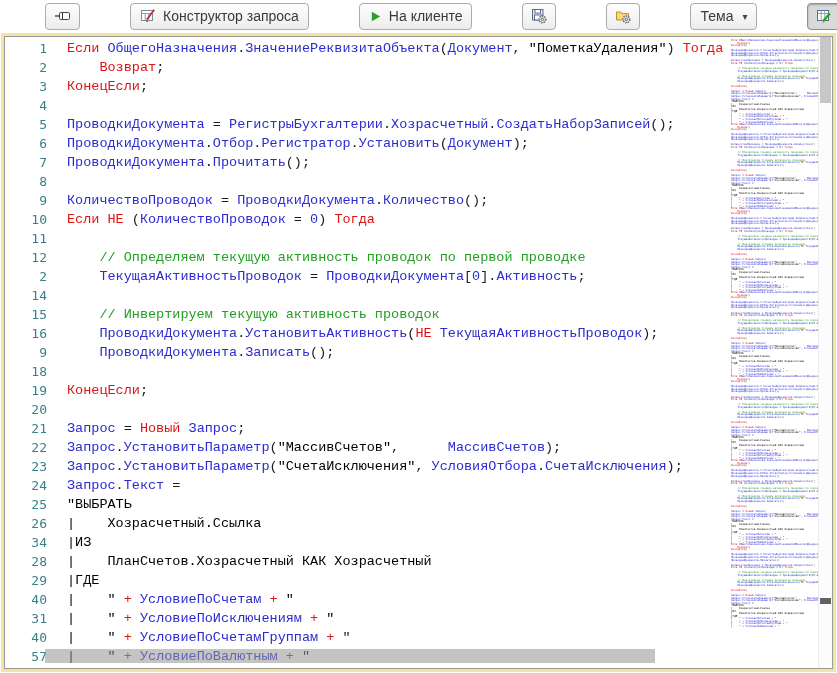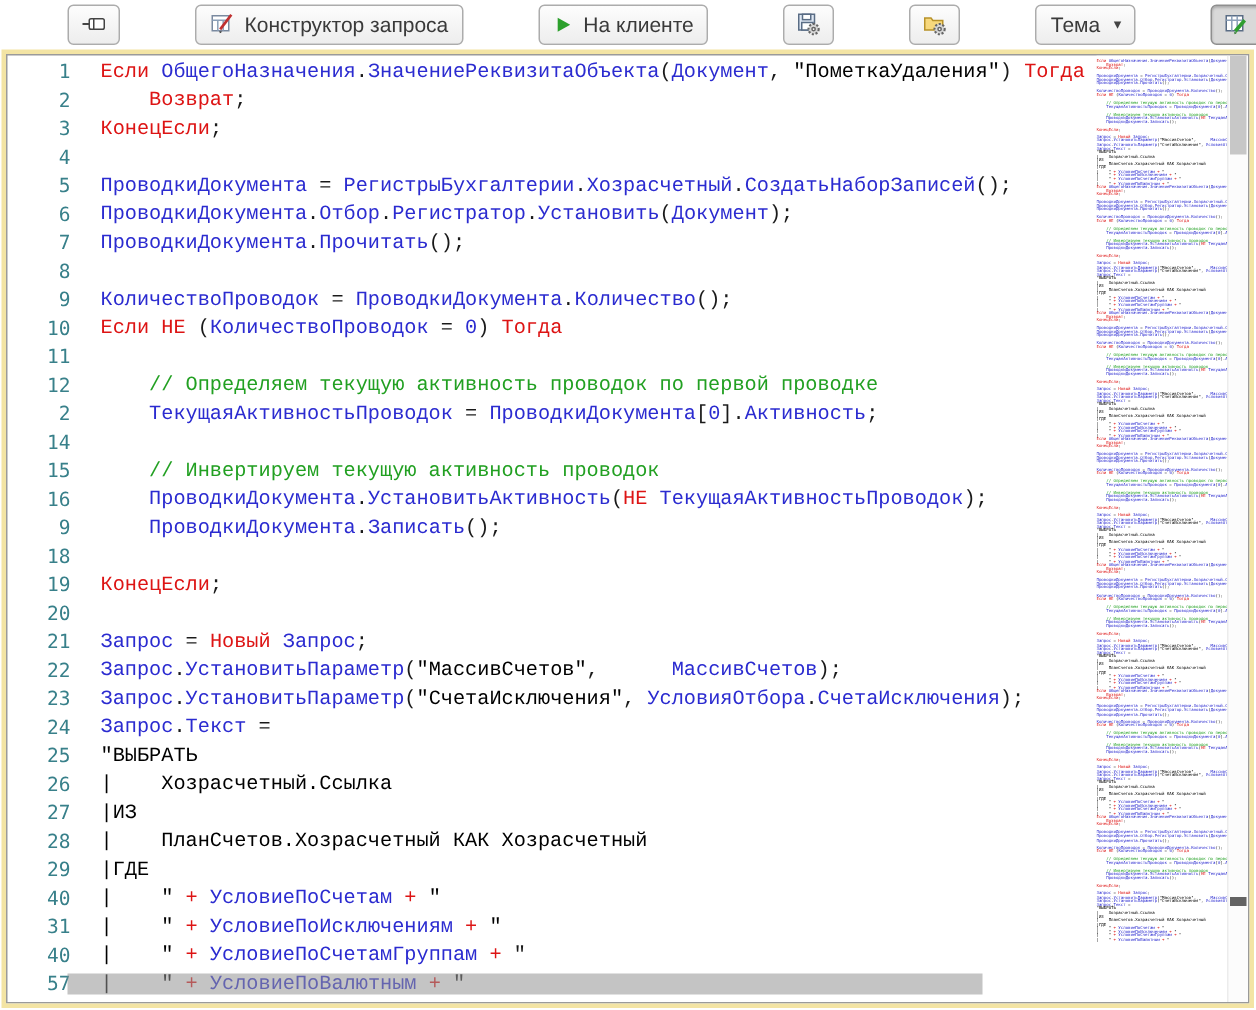--- a/index.html
+++ b/index.html
@@ -162,21 +162,21 @@
       <div class="code-line">9</div>
       <div class="code-line">18</div>
       <div class="code-line">19</div>
       <div class="code-line">20</div>
       <div class="code-line">21</div>
       <div class="code-line">22</div>
       <div class="code-line">23</div>
       <div class="code-line">24</div>
       <div class="code-line">25</div>
       <div class="code-line">26</div>
-      <div class="code-line">27</div>
+      <div class="code-line">34</div>
       <div class="code-line">28</div>
       <div class="code-line">29</div>
       <div class="code-line">40</div>
       <div class="code-line">31</div>
       <div class="code-line">40</div>
       <div class="code-line">57</div>
     </div>
   <div class="code"><div class="code-line"><span class="tok-kw">Если</span><span class="tok-pln"> </span><span class="tok-id">ОбщегоНазначения</span><span class="tok-pln">.</span><span class="tok-id">ЗначениеРеквизитаОбъекта</span><span class="tok-pln">(</span><span class="tok-id">Документ</span><span class="tok-pln">, </span><span class="tok-str">"ПометкаУдаления"</span><span class="tok-pln">) </span><span class="tok-kw">Тогда</span></div><div class="code-line"><span class="tok-pln">    </span><span class="tok-kw">Возврат</span><span class="tok-pln">;</span></div><div class="code-line"><span class="tok-kw">КонецЕсли</span><span class="tok-pln">;</span></div><div class="code-line">&nbsp;</div><div class="code-line"><span class="tok-id">ПроводкиДокумента</span><span class="tok-pln"> = </span><span class="tok-id">РегистрыБухгалтерии</span><span class="tok-pln">.</span><span class="tok-id">Хозрасчетный</span><span class="tok-pln">.</span><span class="tok-id">СоздатьНаборЗаписей</span><span class="tok-pln">();</span></div><div class="code-line"><span class="tok-id">ПроводкиДокумента</span><span class="tok-pln">.</span><span class="tok-id">Отбор</span><span class="tok-pln">.</span><span class="tok-id">Регистратор</span><span class="tok-pln">.</span><span class="tok-id">Установить</span><span class="tok-pln">(</span><span class="tok-id">Документ</span><span class="tok-pln">);</span></div><div class="code-line"><span class="tok-id">ПроводкиДокумента</span><span class="tok-pln">.</span><span class="tok-id">Прочитать</span><span class="tok-pln">();</span></div><div class="code-line">&nbsp;</div><div class="code-line"><span class="tok-id">КоличествоПроводок</span><span class="tok-pln"> = </span><span class="tok-id">ПроводкиДокумента</span><span class="tok-pln">.</span><span class="tok-id">Количество</span><span class="tok-pln">();</span></div><div class="code-line"><span class="tok-kw">Если</span><span class="tok-pln"> </span><span class="tok-kw">НЕ</span><span class="tok-pln"> (</span><span class="tok-id">КоличествоПроводок</span><span class="tok-pln"> = </span><span class="tok-num">0</span><span class="tok-pln">) </span><span class="tok-kw">Тогда</span></div><div class="code-line">&nbsp;</div><div class="code-line"><span class="tok-pln">    </span><span class="tok-com">// Определяем текущую активность проводок по первой проводке</span></div><div class="code-line"><span class="tok-pln">    </span><span class="tok-id">ТекущаяАктивностьПроводок</span><span class="tok-pln"> = </span><span class="tok-id">ПроводкиДокумента</span><span class="tok-pln">[</span><span class="tok-num">0</span><span class="tok-pln">].</span><span class="tok-id">Активность</span><span class="tok-pln">;</span></div><div class="code-line">&nbsp;</div><div class="code-line"><span class="tok-pln">    </span><span class="tok-com">// Инвертируем текущую активность проводок</span></div><div class="code-line"><span class="tok-pln">    </span><span class="tok-id">ПроводкиДокумента</span><span class="tok-pln">.</span><span class="tok-id">УстановитьАктивность</span><span class="tok-pln">(</span><span class="tok-kw">НЕ</span><span class="tok-pln"> </span><span class="tok-id">ТекущаяАктивностьПроводок</span><span class="tok-pln">);</span></div><div class="code-line"><span class="tok-pln">    </span><span class="tok-id">ПроводкиДокумента</span><span class="tok-pln">.</span><span class="tok-id">Записать</span><span class="tok-pln">();</span></div><div class="code-line">&nbsp;</div><div class="code-line"><span class="tok-kw">КонецЕсли</span><span class="tok-pln">;</span></div><div class="code-line">&nbsp;</div><div class="code-line"><span class="tok-id">Запрос</span><span class="tok-pln"> = </span><span class="tok-kw">Новый</span><span class="tok-pln"> </span><span class="tok-id">Запрос</span><span class="tok-pln">;</span></div><div class="code-line"><span class="tok-id">Запрос</span><span class="tok-pln">.</span><span class="tok-id">УстановитьПараметр</span><span class="tok-pln">(</span><span class="tok-str">"МассивСчетов"</span><span class="tok-pln">,      </span><span class="tok-id">МассивСчетов</span><span class="tok-pln">);</span></div><div class="code-line"><span class="tok-id">Запрос</span><span class="tok-pln">.</span><span class="tok-id">УстановитьПараметр</span><span class="tok-pln">(</span><span class="tok-str">"СчетаИсключения"</span><span class="tok-pln">, </span><span class="tok-id">УсловияОтбора</span><span class="tok-pln">.</span><span class="tok-id">СчетаИсключения</span><span class="tok-pln">);</span></div><div class="code-line"><span class="tok-id">Запрос</span><span class="tok-pln">.</span><span class="tok-id">Текст</span><span class="tok-pln"> =</span></div><div class="code-line"><span class="tok-str">"ВЫБРАТЬ</span></div><div class="code-line"><span class="tok-str">|    Хозрасчетный.Ссылка</span></div><div class="code-line"><span class="tok-str">|ИЗ</span></div><div class="code-line"><span class="tok-str">|    ПланСчетов.Хозрасчетный КАК Хозрасчетный</span></div><div class="code-line"><span class="tok-str">|ГДЕ</span></div><div class="code-line"><span class="tok-str">|    " </span><span class="tok-op">+</span><span class="tok-pln"> </span><span class="tok-id">УсловиеПоСчетам</span><span class="tok-pln"> </span><span class="tok-op">+</span><span class="tok-pln"> </span><span class="tok-str">"</span></div><div class="code-line"><span class="tok-str">|    " </span><span class="tok-op">+</span><span class="tok-pln"> </span><span class="tok-id">УсловиеПоИсключениям</span><span class="tok-pln"> </span><span class="tok-op">+</span><span class="tok-pln"> </span><span class="tok-str">"</span></div><div class="code-line"><span class="tok-str">|    " </span><span class="tok-op">+</span><span class="tok-pln"> </span><span class="tok-id">УсловиеПоСчетамГруппам</span><span class="tok-pln"> </span><span class="tok-op">+</span><span class="tok-pln"> "</span></div><div class="code-line"><span class="tok-str">|    " </span><span class="tok-op">+</span><span class="tok-pln"> </span><span class="tok-id">УсловиеПоВалютным</span><span class="tok-pln"> </span><span class="tok-op">+</span><span class="tok-pln"> "</span></div></div>
   <div class="minimap">
     <div class="minimap-content"><div class="code-line"><span class="tok-kw">Если</span><span class="tok-pln"> </span><span class="tok-id">ОбщегоНазначения</span><span class="tok-pln">.</span><span class="tok-id">ЗначениеРеквизитаОбъекта</span><span class="tok-pln">(</span><span class="tok-id">Документ</span></div><div class="code-line"><span class="tok-pln">    </span><span class="tok-kw">Возврат</span><span class="tok-pln">;</span></div><div class="code-line"><span class="tok-kw">КонецЕсли</span><span class="tok-pln">;</span></div><div class="code-line">&nbsp;</div><div class="code-line"><span class="tok-id">ПроводкиДокумента</span><span class="tok-pln"> = </span><span class="tok-id">РегистрыБухгалтерии</span><span class="tok-pln">.</span><span class="tok-id">Хозрасчетный</span><span class="tok-pln">.</span><span class="tok-id">СоздатьНаборЗаписей</span></div><div class="code-line"><span class="tok-id">ПроводкиДокумента</span><span class="tok-pln">.</span><span class="tok-id">Отбор</span><span class="tok-pln">.</span><span class="tok-id">Регистратор</span><span class="tok-pln">.</span><span class="tok-id">Установить</span><span class="tok-pln">(</span><span class="tok-id">Документ</span></div><div class="code-line"><span class="tok-id">ПроводкиДокумента</span><span class="tok-pln">.</span><span class="tok-id">Прочитать</span><span class="tok-pln">();</span></div><div class="code-line">&nbsp;</div><div class="code-line"><span class="tok-id">КоличествоПроводок</span><span class="tok-pln"> = </span><span class="tok-id">ПроводкиДокумента</span><span class="tok-pln">.</span><span class="tok-id">Количество</span><span class="tok-pln">();</span></div><div class="code-line"><span class="tok-kw">Если</span><span class="tok-pln"> </span><span class="tok-kw">НЕ</span><span class="tok-pln"> (</span><span class="tok-id">КоличествоПроводок</span><span class="tok-pln"> = </span><span class="tok-num">0</span><span class="tok-pln">) </span><span class="tok-kw">Тогда</span></div><div class="code-line">&nbsp;</div><div class="code-line"><span class="tok-pln">    </span><span class="tok-com">// Определяем текущую активность проводок по первой проводке</span></div><div class="code-line"><span class="tok-pln">    </span><span class="tok-id">ТекущаяАктивностьПроводок</span><span class="tok-pln"> = </span><span class="tok-id">ПроводкиДокумента</span><span class="tok-pln">[</span><span class="tok-num">0</span><span class="tok-pln">].</span><span class="tok-id">Активность</span></div><div class="code-line">&nbsp;</div><div class="code-line"><span class="tok-pln">    </span><span class="tok-com">// Инвертируем текущую активность проводок</span></div><div class="code-line"><span class="tok-pln">    </span><span class="tok-id">ПроводкиДокумента</span><span class="tok-pln">.</span><span class="tok-id">УстановитьАктивность</span><span class="tok-pln">(</span><span class="tok-kw">НЕ</span><span class="tok-pln"> </span><span class="tok-id">ТекущаяАктивностьПроводок</span></div><div class="code-line"><span class="tok-pln">    </span><span class="tok-id">ПроводкиДокумента</span><span class="tok-pln">.</span><span class="tok-id">Записать</span><span class="tok-pln">();</span></div><div class="code-line">&nbsp;</div><div class="code-line"><span class="tok-kw">КонецЕсли</span><span class="tok-pln">;</span></div><div class="code-line">&nbsp;</div><div class="code-line"><span class="tok-id">Запрос</span><span class="tok-pln"> = </span><span class="tok-kw">Новый</span><span class="tok-pln"> </span><span class="tok-id">Запрос</span><span class="tok-pln">;</span></div><div class="code-line"><span class="tok-id">Запрос</span><span class="tok-pln">.</span><span class="tok-id">УстановитьПараметр</span><span class="tok-pln">(</span><span class="tok-str">"МассивСчетов"</span><span class="tok-pln">,      </span><span class="tok-id">МассивСчетов</span></div><div class="code-line"><span class="tok-id">Запрос</span><span class="tok-pln">.</span><span class="tok-id">УстановитьПараметр</span><span class="tok-pln">(</span><span class="tok-str">"СчетаИсключения"</span><span class="tok-pln">, </span><span class="tok-id">УсловияОтбора</span></div><div class="code-line"><span class="tok-id">Запрос</span><span class="tok-pln">.</span><span class="tok-id">Текст</span><span class="tok-pln"> =</span></div><div class="code-line"><span class="tok-str">"ВЫБРАТЬ</span></div><div class="code-line"><span class="tok-str">|    Хозрасчетный.Ссылка</span></div><div class="code-line"><span class="tok-str">|ИЗ</span></div><div class="code-line"><span class="tok-str">|    ПланСчетов.Хозрасчетный КАК Хозрасчетный</span></div><div class="code-line"><span class="tok-str">|ГДЕ</span></div><div class="code-line"><span class="tok-str">|    " </span><span class="tok-op">+</span><span class="tok-pln"> </span><span class="tok-id">УсловиеПоСчетам</span><span class="tok-pln"> </span><span class="tok-op">+</span><span class="tok-pln"> </span><span class="tok-str">"</span></div><div class="code-line"><span class="tok-str">|    " </span><span class="tok-op">+</span><span class="tok-pln"> </span><span class="tok-id">УсловиеПоИсключениям</span><span class="tok-pln"> </span><span class="tok-op">+</span><span class="tok-pln"> </span><span class="tok-str">"</span></div><div class="code-line"><span class="tok-str">|    " </span><span class="tok-op">+</span><span class="tok-pln"> </span><span class="tok-id">УсловиеПоСчетамГруппам</span><span class="tok-pln"> </span><span class="tok-op">+</span><span class="tok-pln"> "</span></div><div class="code-line"><span class="tok-str">|    " </span><span class="tok-op">+</span><span class="tok-pln"> </span><span class="tok-id">УсловиеПоВалютным</span><span class="tok-pln"> </span><span class="tok-op">+</span><span class="tok-pln"> "</span></div><div class="code-line"><span class="tok-kw">Если</span><span class="tok-pln"> </span><span class="tok-id">ОбщегоНазначения</span><span class="tok-pln">.</span><span class="tok-id">ЗначениеРеквизитаОбъекта</span><span class="tok-pln">(</span><span class="tok-id">Документ</span></div><div class="code-line"><span class="tok-pln">    </span><span class="tok-kw">Возврат</span><span class="tok-pln">;</span></div><div class="code-line"><span class="tok-kw">КонецЕсли</span><span class="tok-pln">;</span></div><div class="code-line">&nbsp;</div><div class="code-line"><span class="tok-id">ПроводкиДокумента</span><span class="tok-pln"> = </span><span class="tok-id">РегистрыБухгалтерии</span><span class="tok-pln">.</span><span class="tok-id">Хозрасчетный</span><span class="tok-pln">.</span><span class="tok-id">СоздатьНаборЗаписей</span></div><div class="code-line"><span class="tok-id">ПроводкиДокумента</span><span class="tok-pln">.</span><span class="tok-id">Отбор</span><span class="tok-pln">.</span><span class="tok-id">Регистратор</span><span class="tok-pln">.</span><span class="tok-id">Установить</span><span class="tok-pln">(</span><span class="tok-id">Документ</span></div><div class="code-line"><span class="tok-id">ПроводкиДокумента</span><span class="tok-pln">.</span><span class="tok-id">Прочитать</span><span class="tok-pln">();</span></div><div class="code-line">&nbsp;</div><div class="code-line"><span class="tok-id">КоличествоПроводок</span><span class="tok-pln"> = </span><span class="tok-id">ПроводкиДокумента</span><span class="tok-pln">.</span><span class="tok-id">Количество</span><span class="tok-pln">();</span></div><div class="code-line"><span class="tok-kw">Если</span><span class="tok-pln"> </span><span class="tok-kw">НЕ</span><span class="tok-pln"> (</span><span class="tok-id">КоличествоПроводок</span><span class="tok-pln"> = </span><span class="tok-num">0</span><span class="tok-pln">) </span><span class="tok-kw">Тогда</span></div><div class="code-line">&nbsp;</div><div class="code-line"><span class="tok-pln">    </span><span class="tok-com">// Определяем текущую активность проводок по первой проводке</span></div><div class="code-line"><span class="tok-pln">    </span><span class="tok-id">ТекущаяАктивностьПроводок</span><span class="tok-pln"> = </span><span class="tok-id">ПроводкиДокумента</span><span class="tok-pln">[</span><span class="tok-num">0</span><span class="tok-pln">].</span><span class="tok-id">Активность</span></div><div class="code-line">&nbsp;</div><div class="code-line"><span class="tok-pln">    </span><span class="tok-com">// Инвертируем текущую активность проводок</span></div><div class="code-line"><span class="tok-pln">    </span><span class="tok-id">ПроводкиДокумента</span><span class="tok-pln">.</span><span class="tok-id">УстановитьАктивность</span><span class="tok-pln">(</span><span class="tok-kw">НЕ</span><span class="tok-pln"> </span><span class="tok-id">ТекущаяАктивностьПроводок</span></div><div class="code-line"><span class="tok-pln">    </span><span class="tok-id">ПроводкиДокумента</span><span class="tok-pln">.</span><span class="tok-id">Записать</span><span class="tok-pln">();</span></div><div class="code-line">&nbsp;</div><div class="code-line"><span class="tok-kw">КонецЕсли</span><span class="tok-pln">;</span></div><div class="code-line">&nbsp;</div><div class="code-line"><span class="tok-id">Запрос</span><span class="tok-pln"> = </span><span class="tok-kw">Новый</span><span class="tok-pln"> </span><span class="tok-id">Запрос</span><span class="tok-pln">;</span></div><div class="code-line"><span class="tok-id">Запрос</span><span class="tok-pln">.</span><span class="tok-id">УстановитьПараметр</span><span class="tok-pln">(</span><span class="tok-str">"МассивСчетов"</span><span class="tok-pln">,      </span><span class="tok-id">МассивСчетов</span></div><div class="code-line"><span class="tok-id">Запрос</span><span class="tok-pln">.</span><span class="tok-id">УстановитьПараметр</span><span class="tok-pln">(</span><span class="tok-str">"СчетаИсключения"</span><span class="tok-pln">, </span><span class="tok-id">УсловияОтбора</span></div><div class="code-line"><span class="tok-id">Запрос</span><span class="tok-pln">.</span><span class="tok-id">Текст</span><span class="tok-pln"> =</span></div><div class="code-line"><span class="tok-str">"ВЫБРАТЬ</span></div><div class="code-line"><span class="tok-str">|    Хозрасчетный.Ссылка</span></div><div class="code-line"><span class="tok-str">|ИЗ</span></div><div class="code-line"><span class="tok-str">|    ПланСчетов.Хозрасчетный КАК Хозрасчетный</span></div><div class="code-line"><span class="tok-str">|ГДЕ</span></div><div class="code-line"><span class="tok-str">|    " </span><span class="tok-op">+</span><span class="tok-pln"> </span><span class="tok-id">УсловиеПоСчетам</span><span class="tok-pln"> </span><span class="tok-op">+</span><span class="tok-pln"> </span><span class="tok-str">"</span></div><div class="code-line"><span class="tok-str">|    " </span><span class="tok-op">+</span><span class="tok-pln"> </span><span class="tok-id">УсловиеПоИсключениям</span><span class="tok-pln"> </span><span class="tok-op">+</span><span class="tok-pln"> </span><span class="tok-str">"</span></div><div class="code-line"><span class="tok-str">|    " </span><span class="tok-op">+</span><span class="tok-pln"> </span><span class="tok-id">УсловиеПоСчетамГруппам</span><span class="tok-pln"> </span><span class="tok-op">+</span><span class="tok-pln"> "</span></div><div class="code-line"><span class="tok-str">|    " </span><span class="tok-op">+</span><span class="tok-pln"> </span><span class="tok-id">УсловиеПоВалютным</span><span class="tok-pln"> </span><span class="tok-op">+</span><span class="tok-pln"> "</span></div><div class="code-line"><span class="tok-kw">Если</span><span class="tok-pln"> </span><span class="tok-id">ОбщегоНазначения</span><span class="tok-pln">.</span><span class="tok-id">ЗначениеРеквизитаОбъекта</span><span class="tok-pln">(</span><span class="tok-id">Документ</span></div><div class="code-line"><span class="tok-pln">    </span><span class="tok-kw">Возврат</span><span class="tok-pln">;</span></div><div class="code-line"><span class="tok-kw">КонецЕсли</span><span class="tok-pln">;</span></div><div class="code-line">&nbsp;</div><div class="code-line"><span class="tok-id">ПроводкиДокумента</span><span class="tok-pln"> = </span><span class="tok-id">РегистрыБухгалтерии</span><span class="tok-pln">.</span><span class="tok-id">Хозрасчетный</span><span class="tok-pln">.</span><span class="tok-id">СоздатьНаборЗаписей</span></div><div class="code-line"><span class="tok-id">ПроводкиДокумента</span><span class="tok-pln">.</span><span class="tok-id">Отбор</span><span class="tok-pln">.</span><span class="tok-id">Регистратор</span><span class="tok-pln">.</span><span class="tok-id">Установить</span><span class="tok-pln">(</span><span class="tok-id">Документ</span></div><div class="code-line"><span class="tok-id">ПроводкиДокумента</span><span class="tok-pln">.</span><span class="tok-id">Прочитать</span><span class="tok-pln">();</span></div><div class="code-line">&nbsp;</div><div class="code-line"><span class="tok-id">КоличествоПроводок</span><span class="tok-pln"> = </span><span class="tok-id">ПроводкиДокумента</span><span class="tok-pln">.</span><span class="tok-id">Количество</span><span class="tok-pln">();</span></div><div class="code-line"><span class="tok-kw">Если</span><span class="tok-pln"> </span><span class="tok-kw">НЕ</span><span class="tok-pln"> (</span><span class="tok-id">КоличествоПроводок</span><span class="tok-pln"> = </span><span class="tok-num">0</span><span class="tok-pln">) </span><span class="tok-kw">Тогда</span></div><div class="code-line">&nbsp;</div><div class="code-line"><span class="tok-pln">    </span><span class="tok-com">// Определяем текущую активность проводок по первой проводке</span></div><div class="code-line"><span class="tok-pln">    </span><span class="tok-id">ТекущаяАктивностьПроводок</span><span class="tok-pln"> = </span><span class="tok-id">ПроводкиДокумента</span><span class="tok-pln">[</span><span class="tok-num">0</span><span class="tok-pln">].</span><span class="tok-id">Активность</span></div><div class="code-line">&nbsp;</div><div class="code-line"><span class="tok-pln">    </span><span class="tok-com">// Инвертируем текущую активность проводок</span></div><div class="code-line"><span class="tok-pln">    </span><span class="tok-id">ПроводкиДокумента</span><span class="tok-pln">.</span><span class="tok-id">УстановитьАктивность</span><span class="tok-pln">(</span><span class="tok-kw">НЕ</span><span class="tok-pln"> </span><span class="tok-id">ТекущаяАктивностьПроводок</span></div><div class="code-line"><span class="tok-pln">    </span><span class="tok-id">ПроводкиДокумента</span><span class="tok-pln">.</span><span class="tok-id">Записать</span><span class="tok-pln">();</span></div><div class="code-line">&nbsp;</div><div class="code-line"><span class="tok-kw">КонецЕсли</span><span class="tok-pln">;</span></div><div class="code-line">&nbsp;</div><div class="code-line"><span class="tok-id">Запрос</span><span class="tok-pln"> = </span><span class="tok-kw">Новый</span><span class="tok-pln"> </span><span class="tok-id">Запрос</span><span class="tok-pln">;</span></div><div class="code-line"><span class="tok-id">Запрос</span><span class="tok-pln">.</span><span class="tok-id">УстановитьПараметр</span><span class="tok-pln">(</span><span class="tok-str">"МассивСчетов"</span><span class="tok-pln">,      </span><span class="tok-id">МассивСчетов</span></div><div class="code-line"><span class="tok-id">Запрос</span><span class="tok-pln">.</span><span class="tok-id">УстановитьПараметр</span><span class="tok-pln">(</span><span class="tok-str">"СчетаИсключения"</span><span class="tok-pln">, </span><span class="tok-id">УсловияОтбора</span></div><div class="code-line"><span class="tok-id">Запрос</span><span class="tok-pln">.</span><span class="tok-id">Текст</span><span class="tok-pln"> =</span></div><div class="code-line"><span class="tok-str">"ВЫБРАТЬ</span></div><div class="code-line"><span class="tok-str">|    Хозрасчетный.Ссылка</span></div><div class="code-line"><span class="tok-str">|ИЗ</span></div><div class="code-line"><span class="tok-str">|    ПланСчетов.Хозрасчетный КАК Хозрасчетный</span></div><div class="code-line"><span class="tok-str">|ГДЕ</span></div><div class="code-line"><span class="tok-str">|    " </span><span class="tok-op">+</span><span class="tok-pln"> </span><span class="tok-id">УсловиеПоСчетам</span><span class="tok-pln"> </span><span class="tok-op">+</span><span class="tok-pln"> </span><span class="tok-str">"</span></div><div class="code-line"><span class="tok-str">|    " </span><span class="tok-op">+</span><span class="tok-pln"> </span><span class="tok-id">УсловиеПоИсключениям</span><span class="tok-pln"> </span><span class="tok-op">+</span><span class="tok-pln"> </span><span class="tok-str">"</span></div><div class="code-line"><span class="tok-str">|    " </span><span class="tok-op">+</span><span class="tok-pln"> </span><span class="tok-id">УсловиеПоСчетамГруппам</span><span class="tok-pln"> </span><span class="tok-op">+</span><span class="tok-pln"> "</span></div><div class="code-line"><span class="tok-str">|    " </span><span class="tok-op">+</span><span class="tok-pln"> </span><span class="tok-id">УсловиеПоВалютным</span><span class="tok-pln"> </span><span class="tok-op">+</span><span class="tok-pln"> "</span></div><div class="code-line"><span class="tok-kw">Если</span><span class="tok-pln"> </span><span class="tok-id">ОбщегоНазначения</span><span class="tok-pln">.</span><span class="tok-id">ЗначениеРеквизитаОбъекта</span><span class="tok-pln">(</span><span class="tok-id">Документ</span></div><div class="code-line"><span class="tok-pln">    </span><span class="tok-kw">Возврат</span><span class="tok-pln">;</span></div><div class="code-line"><span class="tok-kw">КонецЕсли</span><span class="tok-pln">;</span></div><div class="code-line">&nbsp;</div><div class="code-line"><span class="tok-id">ПроводкиДокумента</span><span class="tok-pln"> = </span><span class="tok-id">РегистрыБухгалтерии</span><span class="tok-pln">.</span><span class="tok-id">Хозрасчетный</span><span class="tok-pln">.</span><span class="tok-id">СоздатьНаборЗаписей</span></div><div class="code-line"><span class="tok-id">ПроводкиДокумента</span><span class="tok-pln">.</span><span class="tok-id">Отбор</span><span class="tok-pln">.</span><span class="tok-id">Регистратор</span><span class="tok-pln">.</span><span class="tok-id">Установить</span><span class="tok-pln">(</span><span class="tok-id">Документ</span></div><div class="code-line"><span class="tok-id">ПроводкиДокумента</span><span class="tok-pln">.</span><span class="tok-id">Прочитать</span><span class="tok-pln">();</span></div><div class="code-line">&nbsp;</div><div class="code-line"><span class="tok-id">КоличествоПроводок</span><span class="tok-pln"> = </span><span class="tok-id">ПроводкиДокумента</span><span class="tok-pln">.</span><span class="tok-id">Количество</span><span class="tok-pln">();</span></div><div class="code-line"><span class="tok-kw">Если</span><span class="tok-pln"> </span><span class="tok-kw">НЕ</span><span class="tok-pln"> (</span><span class="tok-id">КоличествоПроводок</span><span class="tok-pln"> = </span><span class="tok-num">0</span><span class="tok-pln">) </span><span class="tok-kw">Тогда</span></div><div class="code-line">&nbsp;</div><div class="code-line"><span class="tok-pln">    </span><span class="tok-com">// Определяем текущую активность проводок по первой проводке</span></div><div class="code-line"><span class="tok-pln">    </span><span class="tok-id">ТекущаяАктивностьПроводок</span><span class="tok-pln"> = </span><span class="tok-id">ПроводкиДокумента</span><span class="tok-pln">[</span><span class="tok-num">0</span><span class="tok-pln">].</span><span class="tok-id">Активность</span></div><div class="code-line">&nbsp;</div><div class="code-line"><span class="tok-pln">    </span><span class="tok-com">// Инвертируем текущую активность проводок</span></div><div class="code-line"><span class="tok-pln">    </span><span class="tok-id">ПроводкиДокумента</span><span class="tok-pln">.</span><span class="tok-id">УстановитьАктивность</span><span class="tok-pln">(</span><span class="tok-kw">НЕ</span><span class="tok-pln"> </span><span class="tok-id">ТекущаяАктивностьПроводок</span></div><div class="code-line"><span class="tok-pln">    </span><span class="tok-id">ПроводкиДокумента</span><span class="tok-pln">.</span><span class="tok-id">Записать</span><span class="tok-pln">();</span></div><div class="code-line">&nbsp;</div><div class="code-line"><span class="tok-kw">КонецЕсли</span><span class="tok-pln">;</span></div><div class="code-line">&nbsp;</div><div class="code-line"><span class="tok-id">Запрос</span><span class="tok-pln"> = </span><span class="tok-kw">Новый</span><span class="tok-pln"> </span><span class="tok-id">Запрос</span><span class="tok-pln">;</span></div><div class="code-line"><span class="tok-id">Запрос</span><span class="tok-pln">.</span><span class="tok-id">УстановитьПараметр</span><span class="tok-pln">(</span><span class="tok-str">"МассивСчетов"</span><span class="tok-pln">,      </span><span class="tok-id">МассивСчетов</span></div><div class="code-line"><span class="tok-id">Запрос</span><span class="tok-pln">.</span><span class="tok-id">УстановитьПараметр</span><span class="tok-pln">(</span><span class="tok-str">"СчетаИсключения"</span><span class="tok-pln">, </span><span class="tok-id">УсловияОтбора</span></div><div class="code-line"><span class="tok-id">Запрос</span><span class="tok-pln">.</span><span class="tok-id">Текст</span><span class="tok-pln"> =</span></div><div class="code-line"><span class="tok-str">"ВЫБРАТЬ</span></div><div class="code-line"><span class="tok-str">|    Хозрасчетный.Ссылка</span></div><div class="code-line"><span class="tok-str">|ИЗ</span></div><div class="code-line"><span class="tok-str">|    ПланСчетов.Хозрасчетный КАК Хозрасчетный</span></div><div class="code-line"><span class="tok-str">|ГДЕ</span></div><div class="code-line"><span class="tok-str">|    " </span><span class="tok-op">+</span><span class="tok-pln"> </span><span class="tok-id">УсловиеПоСчетам</span><span class="tok-pln"> </span><span class="tok-op">+</span><span class="tok-pln"> </span><span class="tok-str">"</span></div><div class="code-line"><span class="tok-str">|    " </span><span class="tok-op">+</span><span class="tok-pln"> </span><span class="tok-id">УсловиеПоИсключениям</span><span class="tok-pln"> </span><span class="tok-op">+</span><span class="tok-pln"> </span><span class="tok-str">"</span></div><div class="code-line"><span class="tok-str">|    " </span><span class="tok-op">+</span><span class="tok-pln"> </span><span class="tok-id">УсловиеПоСчетамГруппам</span><span class="tok-pln"> </span><span class="tok-op">+</span><span class="tok-pln"> "</span></div><div class="code-line"><span class="tok-str">|    " </span><span class="tok-op">+</span><span class="tok-pln"> </span><span class="tok-id">УсловиеПоВалютным</span><span class="tok-pln"> </span><span class="tok-op">+</span><span class="tok-pln"> "</span></div><div class="code-line"><span class="tok-kw">Если</span><span class="tok-pln"> </span><span class="tok-id">ОбщегоНазначения</span><span class="tok-pln">.</span><span class="tok-id">ЗначениеРеквизитаОбъекта</span><span class="tok-pln">(</span><span class="tok-id">Документ</span></div><div class="code-line"><span class="tok-pln">    </span><span class="tok-kw">Возврат</span><span class="tok-pln">;</span></div><div class="code-line"><span class="tok-kw">КонецЕсли</span><span class="tok-pln">;</span></div><div class="code-line">&nbsp;</div><div class="code-line"><span class="tok-id">ПроводкиДокумента</span><span class="tok-pln"> = </span><span class="tok-id">РегистрыБухгалтерии</span><span class="tok-pln">.</span><span class="tok-id">Хозрасчетный</span><span class="tok-pln">.</span><span class="tok-id">СоздатьНаборЗаписей</span></div><div class="code-line"><span class="tok-id">ПроводкиДокумента</span><span class="tok-pln">.</span><span class="tok-id">Отбор</span><span class="tok-pln">.</span><span class="tok-id">Регистратор</span><span class="tok-pln">.</span><span class="tok-id">Установить</span><span class="tok-pln">(</span><span class="tok-id">Документ</span></div><div class="code-line"><span class="tok-id">ПроводкиДокумента</span><span class="tok-pln">.</span><span class="tok-id">Прочитать</span><span class="tok-pln">();</span></div><div class="code-line">&nbsp;</div><div class="code-line"><span class="tok-id">КоличествоПроводок</span><span class="tok-pln"> = </span><span class="tok-id">ПроводкиДокумента</span><span class="tok-pln">.</span><span class="tok-id">Количество</span><span class="tok-pln">();</span></div><div class="code-line"><span class="tok-kw">Если</span><span class="tok-pln"> </span><span class="tok-kw">НЕ</span><span class="tok-pln"> (</span><span class="tok-id">КоличествоПроводок</span><span class="tok-pln"> = </span><span class="tok-num">0</span><span class="tok-pln">) </span><span class="tok-kw">Тогда</span></div><div class="code-line">&nbsp;</div><div class="code-line"><span class="tok-pln">    </span><span class="tok-com">// Определяем текущую активность проводок по первой проводке</span></div><div class="code-line"><span class="tok-pln">    </span><span class="tok-id">ТекущаяАктивностьПроводок</span><span class="tok-pln"> = </span><span class="tok-id">ПроводкиДокумента</span><span class="tok-pln">[</span><span class="tok-num">0</span><span class="tok-pln">].</span><span class="tok-id">Активность</span></div><div class="code-line">&nbsp;</div><div class="code-line"><span class="tok-pln">    </span><span class="tok-com">// Инвертируем текущую активность проводок</span></div><div class="code-line"><span class="tok-pln">    </span><span class="tok-id">ПроводкиДокумента</span><span class="tok-pln">.</span><span class="tok-id">УстановитьАктивность</span><span class="tok-pln">(</span><span class="tok-kw">НЕ</span><span class="tok-pln"> </span><span class="tok-id">ТекущаяАктивностьПроводок</span></div><div class="code-line"><span class="tok-pln">    </span><span class="tok-id">ПроводкиДокумента</span><span class="tok-pln">.</span><span class="tok-id">Записать</span><span class="tok-pln">();</span></div><div class="code-line">&nbsp;</div><div class="code-line"><span class="tok-kw">КонецЕсли</span><span class="tok-pln">;</span></div><div class="code-line">&nbsp;</div><div class="code-line"><span class="tok-id">Запрос</span><span class="tok-pln"> = </span><span class="tok-kw">Новый</span><span class="tok-pln"> </span><span class="tok-id">Запрос</span><span class="tok-pln">;</span></div><div class="code-line"><span class="tok-id">Запрос</span><span class="tok-pln">.</span><span class="tok-id">УстановитьПараметр</span><span class="tok-pln">(</span><span class="tok-str">"МассивСчетов"</span><span class="tok-pln">,      </span><span class="tok-id">МассивСчетов</span></div><div class="code-line"><span class="tok-id">Запрос</span><span class="tok-pln">.</span><span class="tok-id">УстановитьПараметр</span><span class="tok-pln">(</span><span class="tok-str">"СчетаИсключения"</span><span class="tok-pln">, </span><span class="tok-id">УсловияОтбора</span></div><div class="code-line"><span class="tok-id">Запрос</span><span class="tok-pln">.</span><span class="tok-id">Текст</span><span class="tok-pln"> =</span></div><div class="code-line"><span class="tok-str">"ВЫБРАТЬ</span></div><div class="code-line"><span class="tok-str">|    Хозрасчетный.Ссылка</span></div><div class="code-line"><span class="tok-str">|ИЗ</span></div><div class="code-line"><span class="tok-str">|    ПланСчетов.Хозрасчетный КАК Хозрасчетный</span></div><div class="code-line"><span class="tok-str">|ГДЕ</span></div><div class="code-line"><span class="tok-str">|    " </span><span class="tok-op">+</span><span class="tok-pln"> </span><span class="tok-id">УсловиеПоСчетам</span><span class="tok-pln"> </span><span class="tok-op">+</span><span class="tok-pln"> </span><span class="tok-str">"</span></div><div class="code-line"><span class="tok-str">|    " </span><span class="tok-op">+</span><span class="tok-pln"> </span><span class="tok-id">УсловиеПоИсключениям</span><span class="tok-pln"> </span><span class="tok-op">+</span><span class="tok-pln"> </span><span class="tok-str">"</span></div><div class="code-line"><span class="tok-str">|    " </span><span class="tok-op">+</span><span class="tok-pln"> </span><span class="tok-id">УсловиеПоСчетамГруппам</span><span class="tok-pln"> </span><span class="tok-op">+</span><span class="tok-pln"> "</span></div><div class="code-line"><span class="tok-str">|    " </span><span class="tok-op">+</span><span class="tok-pln"> </span><span class="tok-id">УсловиеПоВалютным</span><span class="tok-pln"> </span><span class="tok-op">+</span><span class="tok-pln"> "</span></div><div class="code-line"><span class="tok-kw">Если</span><span class="tok-pln"> </span><span class="tok-id">ОбщегоНазначения</span><span class="tok-pln">.</span><span class="tok-id">ЗначениеРеквизитаОбъекта</span><span class="tok-pln">(</span><span class="tok-id">Документ</span></div><div class="code-line"><span class="tok-pln">    </span><span class="tok-kw">Возврат</span><span class="tok-pln">;</span></div><div class="code-line"><span class="tok-kw">КонецЕсли</span><span class="tok-pln">;</span></div><div class="code-line">&nbsp;</div><div class="code-line"><span class="tok-id">ПроводкиДокумента</span><span class="tok-pln"> = </span><span class="tok-id">РегистрыБухгалтерии</span><span class="tok-pln">.</span><span class="tok-id">Хозрасчетный</span><span class="tok-pln">.</span><span class="tok-id">СоздатьНаборЗаписей</span></div><div class="code-line"><span class="tok-id">ПроводкиДокумента</span><span class="tok-pln">.</span><span class="tok-id">Отбор</span><span class="tok-pln">.</span><span class="tok-id">Регистратор</span><span class="tok-pln">.</span><span class="tok-id">Установить</span><span class="tok-pln">(</span><span class="tok-id">Документ</span></div><div class="code-line"><span class="tok-id">ПроводкиДокумента</span><span class="tok-pln">.</span><span class="tok-id">Прочитать</span><span class="tok-pln">();</span></div><div class="code-line">&nbsp;</div><div class="code-line"><span class="tok-id">КоличествоПроводок</span><span class="tok-pln"> = </span><span class="tok-id">ПроводкиДокумента</span><span class="tok-pln">.</span><span class="tok-id">Количество</span><span class="tok-pln">();</span></div><div class="code-line"><span class="tok-kw">Если</span><span class="tok-pln"> </span><span class="tok-kw">НЕ</span><span class="tok-pln"> (</span><span class="tok-id">КоличествоПроводок</span><span class="tok-pln"> = </span><span class="tok-num">0</span><span class="tok-pln">) </span><span class="tok-kw">Тогда</span></div><div class="code-line">&nbsp;</div><div class="code-line"><span class="tok-pln">    </span><span class="tok-com">// Определяем текущую активность проводок по первой проводке</span></div><div class="code-line"><span class="tok-pln">    </span><span class="tok-id">ТекущаяАктивностьПроводок</span><span class="tok-pln"> = </span><span class="tok-id">ПроводкиДокумента</span><span class="tok-pln">[</span><span class="tok-num">0</span><span class="tok-pln">].</span><span class="tok-id">Активность</span></div><div class="code-line">&nbsp;</div><div class="code-line"><span class="tok-pln">    </span><span class="tok-com">// Инвертируем текущую активность проводок</span></div><div class="code-line"><span class="tok-pln">    </span><span class="tok-id">ПроводкиДокумента</span><span class="tok-pln">.</span><span class="tok-id">УстановитьАктивность</span><span class="tok-pln">(</span><span class="tok-kw">НЕ</span><span class="tok-pln"> </span><span class="tok-id">ТекущаяАктивностьПроводок</span></div><div class="code-line"><span class="tok-pln">    </span><span class="tok-id">ПроводкиДокумента</span><span class="tok-pln">.</span><span class="tok-id">Записать</span><span class="tok-pln">();</span></div><div class="code-line">&nbsp;</div><div class="code-line"><span class="tok-kw">КонецЕсли</span><span class="tok-pln">;</span></div><div class="code-line">&nbsp;</div><div class="code-line"><span class="tok-id">Запрос</span><span class="tok-pln"> = </span><span class="tok-kw">Новый</span><span class="tok-pln"> </span><span class="tok-id">Запрос</span><span class="tok-pln">;</span></div><div class="code-line"><span class="tok-id">Запрос</span><span class="tok-pln">.</span><span class="tok-id">УстановитьПараметр</span><span class="tok-pln">(</span><span class="tok-str">"МассивСчетов"</span><span class="tok-pln">,      </span><span class="tok-id">МассивСчетов</span></div><div class="code-line"><span class="tok-id">Запрос</span><span class="tok-pln">.</span><span class="tok-id">УстановитьПараметр</span><span class="tok-pln">(</span><span class="tok-str">"СчетаИсключения"</span><span class="tok-pln">, </span><span class="tok-id">УсловияОтбора</span></div><div class="code-line"><span class="tok-id">Запрос</span><span class="tok-pln">.</span><span class="tok-id">Текст</span><span class="tok-pln"> =</span></div><div class="code-line"><span class="tok-str">"ВЫБРАТЬ</span></div><div class="code-line"><span class="tok-str">|    Хозрасчетный.Ссылка</span></div><div class="code-line"><span class="tok-str">|ИЗ</span></div><div class="code-line"><span class="tok-str">|    ПланСчетов.Хозрасчетный КАК Хозрасчетный</span></div><div class="code-line"><span class="tok-str">|ГДЕ</span></div><div class="code-line"><span class="tok-str">|    " </span><span class="tok-op">+</span><span class="tok-pln"> </span><span class="tok-id">УсловиеПоСчетам</span><span class="tok-pln"> </span><span class="tok-op">+</span><span class="tok-pln"> </span><span class="tok-str">"</span></div><div class="code-line"><span class="tok-str">|    " </span><span class="tok-op">+</span><span class="tok-pln"> </span><span class="tok-id">УсловиеПоИсключениям</span><span class="tok-pln"> </span><span class="tok-op">+</span><span class="tok-pln"> </span><span class="tok-str">"</span></div><div class="code-line"><span class="tok-str">|    " </span><span class="tok-op">+</span><span class="tok-pln"> </span><span class="tok-id">УсловиеПоСчетамГруппам</span><span class="tok-pln"> </span><span class="tok-op">+</span><span class="tok-pln"> "</span></div><div class="code-line"><span class="tok-str">|    " </span><span class="tok-op">+</span><span class="tok-pln"> </span><span class="tok-id">УсловиеПоВалютным</span><span class="tok-pln"> </span><span class="tok-op">+</span><span class="tok-pln"> "</span></div><div class="code-line"><span class="tok-kw">Если</span><span class="tok-pln"> </span><span class="tok-id">ОбщегоНазначения</span><span class="tok-pln">.</span><span class="tok-id">ЗначениеРеквизитаОбъекта</span><span class="tok-pln">(</span><span class="tok-id">Документ</span></div><div class="code-line"><span class="tok-pln">    </span><span class="tok-kw">Возврат</span><span class="tok-pln">;</span></div><div class="code-line"><span class="tok-kw">КонецЕсли</span><span class="tok-pln">;</span></div><div class="code-line">&nbsp;</div><div class="code-line"><span class="tok-id">ПроводкиДокумента</span><span class="tok-pln"> = </span><span class="tok-id">РегистрыБухгалтерии</span><span class="tok-pln">.</span><span class="tok-id">Хозрасчетный</span><span class="tok-pln">.</span><span class="tok-id">СоздатьНаборЗаписей</span></div><div class="code-line"><span class="tok-id">ПроводкиДокумента</span><span class="tok-pln">.</span><span class="tok-id">Отбор</span><span class="tok-pln">.</span><span class="tok-id">Регистратор</span><span class="tok-pln">.</span><span class="tok-id">Установить</span><span class="tok-pln">(</span><span class="tok-id">Документ</span></div><div class="code-line"><span class="tok-id">ПроводкиДокумента</span><span class="tok-pln">.</span><span class="tok-id">Прочитать</span><span class="tok-pln">();</span></div><div class="code-line">&nbsp;</div><div class="code-line"><span class="tok-id">КоличествоПроводок</span><span class="tok-pln"> = </span><span class="tok-id">ПроводкиДокумента</span><span class="tok-pln">.</span><span class="tok-id">Количество</span><span class="tok-pln">();</span></div><div class="code-line"><span class="tok-kw">Если</span><span class="tok-pln"> </span><span class="tok-kw">НЕ</span><span class="tok-pln"> (</span><span class="tok-id">КоличествоПроводок</span><span class="tok-pln"> = </span><span class="tok-num">0</span><span class="tok-pln">) </span><span class="tok-kw">Тогда</span></div><div class="code-line">&nbsp;</div><div class="code-line"><span class="tok-pln">    </span><span class="tok-com">// Определяем текущую активность проводок по первой проводке</span></div><div class="code-line"><span class="tok-pln">    </span><span class="tok-id">ТекущаяАктивностьПроводок</span><span class="tok-pln"> = </span><span class="tok-id">ПроводкиДокумента</span><span class="tok-pln">[</span><span class="tok-num">0</span><span class="tok-pln">].</span><span class="tok-id">Активность</span></div><div class="code-line">&nbsp;</div><div class="code-line"><span class="tok-pln">    </span><span class="tok-com">// Инвертируем текущую активность проводок</span></div><div class="code-line"><span class="tok-pln">    </span><span class="tok-id">ПроводкиДокумента</span><span class="tok-pln">.</span><span class="tok-id">УстановитьАктивность</span><span class="tok-pln">(</span><span class="tok-kw">НЕ</span><span class="tok-pln"> </span><span class="tok-id">ТекущаяАктивностьПроводок</span></div><div class="code-line"><span class="tok-pln">    </span><span class="tok-id">ПроводкиДокумента</span><span class="tok-pln">.</span><span class="tok-id">Записать</span><span class="tok-pln">();</span></div><div class="code-line">&nbsp;</div><div class="code-line"><span class="tok-kw">КонецЕсли</span><span class="tok-pln">;</span></div><div class="code-line">&nbsp;</div><div class="code-line"><span class="tok-id">Запрос</span><span class="tok-pln"> = </span><span class="tok-kw">Новый</span><span class="tok-pln"> </span><span class="tok-id">Запрос</span><span class="tok-pln">;</span></div><div class="code-line"><span class="tok-id">Запрос</span><span class="tok-pln">.</span><span class="tok-id">УстановитьПараметр</span><span class="tok-pln">(</span><span class="tok-str">"МассивСчетов"</span><span class="tok-pln">,      </span><span class="tok-id">МассивСчетов</span></div><div class="code-line"><span class="tok-id">Запрос</span><span class="tok-pln">.</span><span class="tok-id">УстановитьПараметр</span><span class="tok-pln">(</span><span class="tok-str">"СчетаИсключения"</span><span class="tok-pln">, </span><span class="tok-id">УсловияОтбора</span></div><div class="code-line"><span class="tok-id">Запрос</span><span class="tok-pln">.</span><span class="tok-id">Текст</span><span class="tok-pln"> =</span></div><div class="code-line"><span class="tok-str">"ВЫБРАТЬ</span></div><div class="code-line"><span class="tok-str">|    Хозрасчетный.Ссылка</span></div><div class="code-line"><span class="tok-str">|ИЗ</span></div><div class="code-line"><span class="tok-str">|    ПланСчетов.Хозрасчетный КАК Хозрасчетный</span></div><div class="code-line"><span class="tok-str">|ГДЕ</span></div><div class="code-line"><span class="tok-str">|    " </span><span class="tok-op">+</span><span class="tok-pln"> </span><span class="tok-id">УсловиеПоСчетам</span><span class="tok-pln"> </span><span class="tok-op">+</span><span class="tok-pln"> </span><span class="tok-str">"</span></div><div class="code-line"><span class="tok-str">|    " </span><span class="tok-op">+</span><span class="tok-pln"> </span><span class="tok-id">УсловиеПоИсключениям</span><span class="tok-pln"> </span><span class="tok-op">+</span><span class="tok-pln"> </span><span class="tok-str">"</span></div><div class="code-line"><span class="tok-str">|    " </span><span class="tok-op">+</span><span class="tok-pln"> </span><span class="tok-id">УсловиеПоСчетамГруппам</span><span class="tok-pln"> </span><span class="tok-op">+</span><span class="tok-pln"> "</span></div><div class="code-line"><span class="tok-str">|    " </span><span class="tok-op">+</span><span class="tok-pln"> </span><span class="tok-id">УсловиеПоВалютным</span><span class="tok-pln"> </span><span class="tok-op">+</span><span class="tok-pln"> "</span></div></div>

